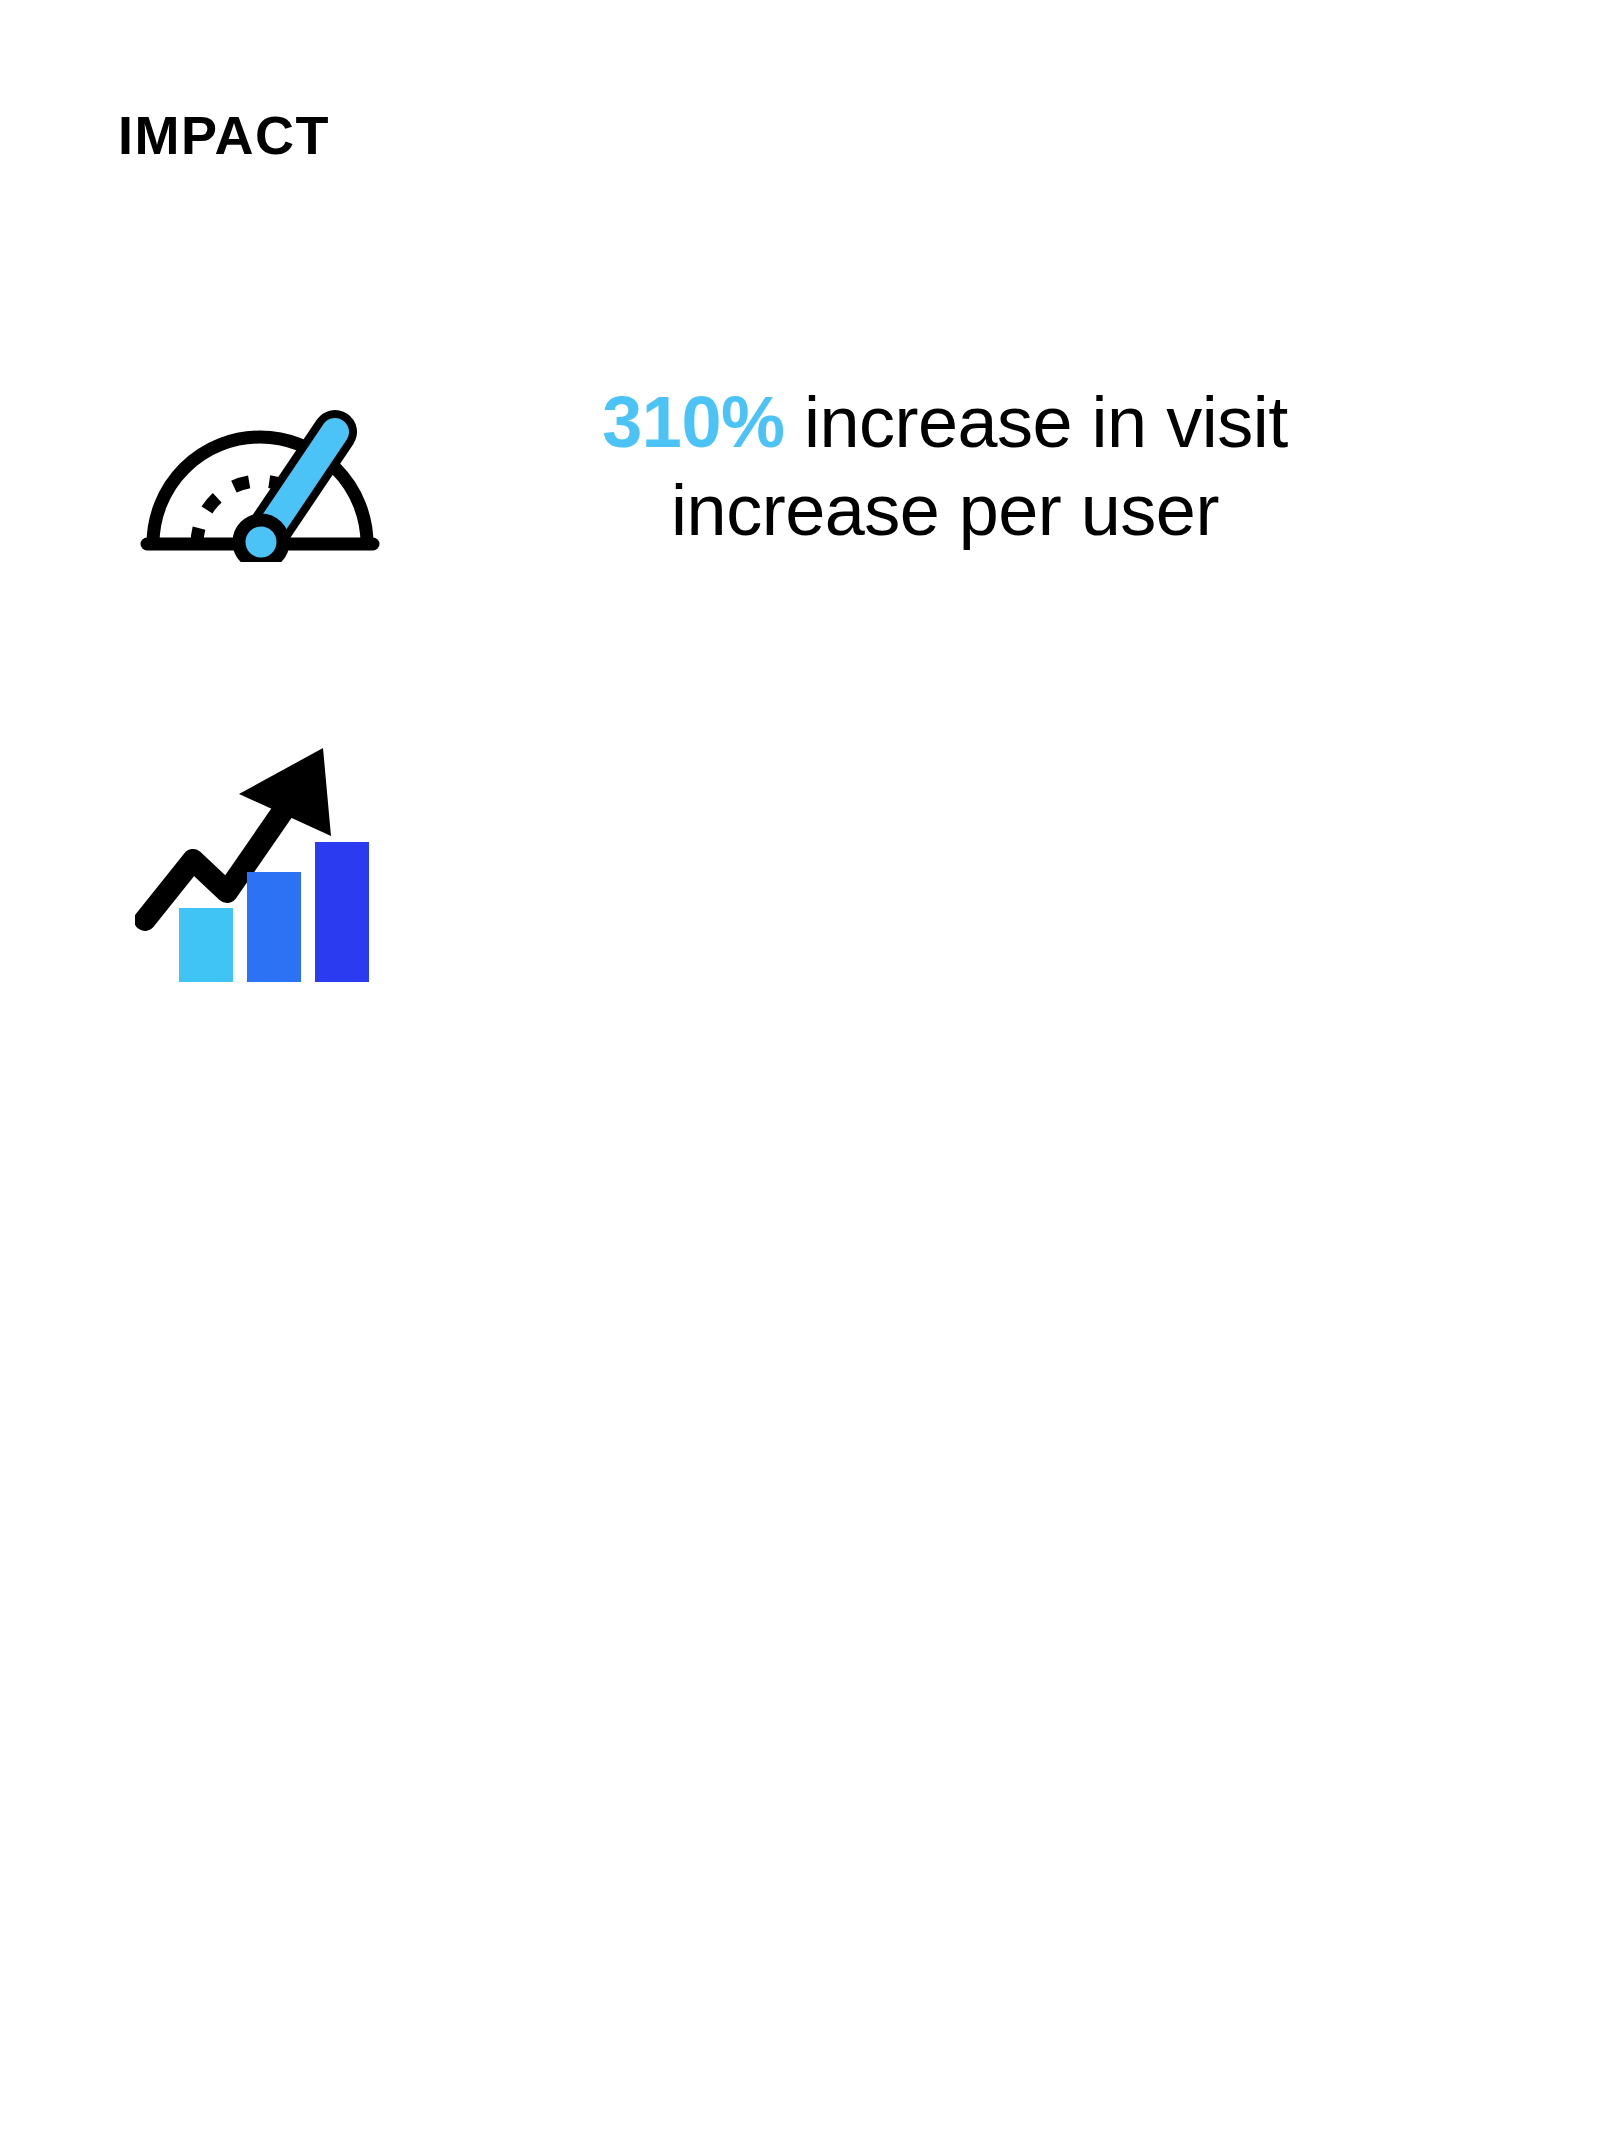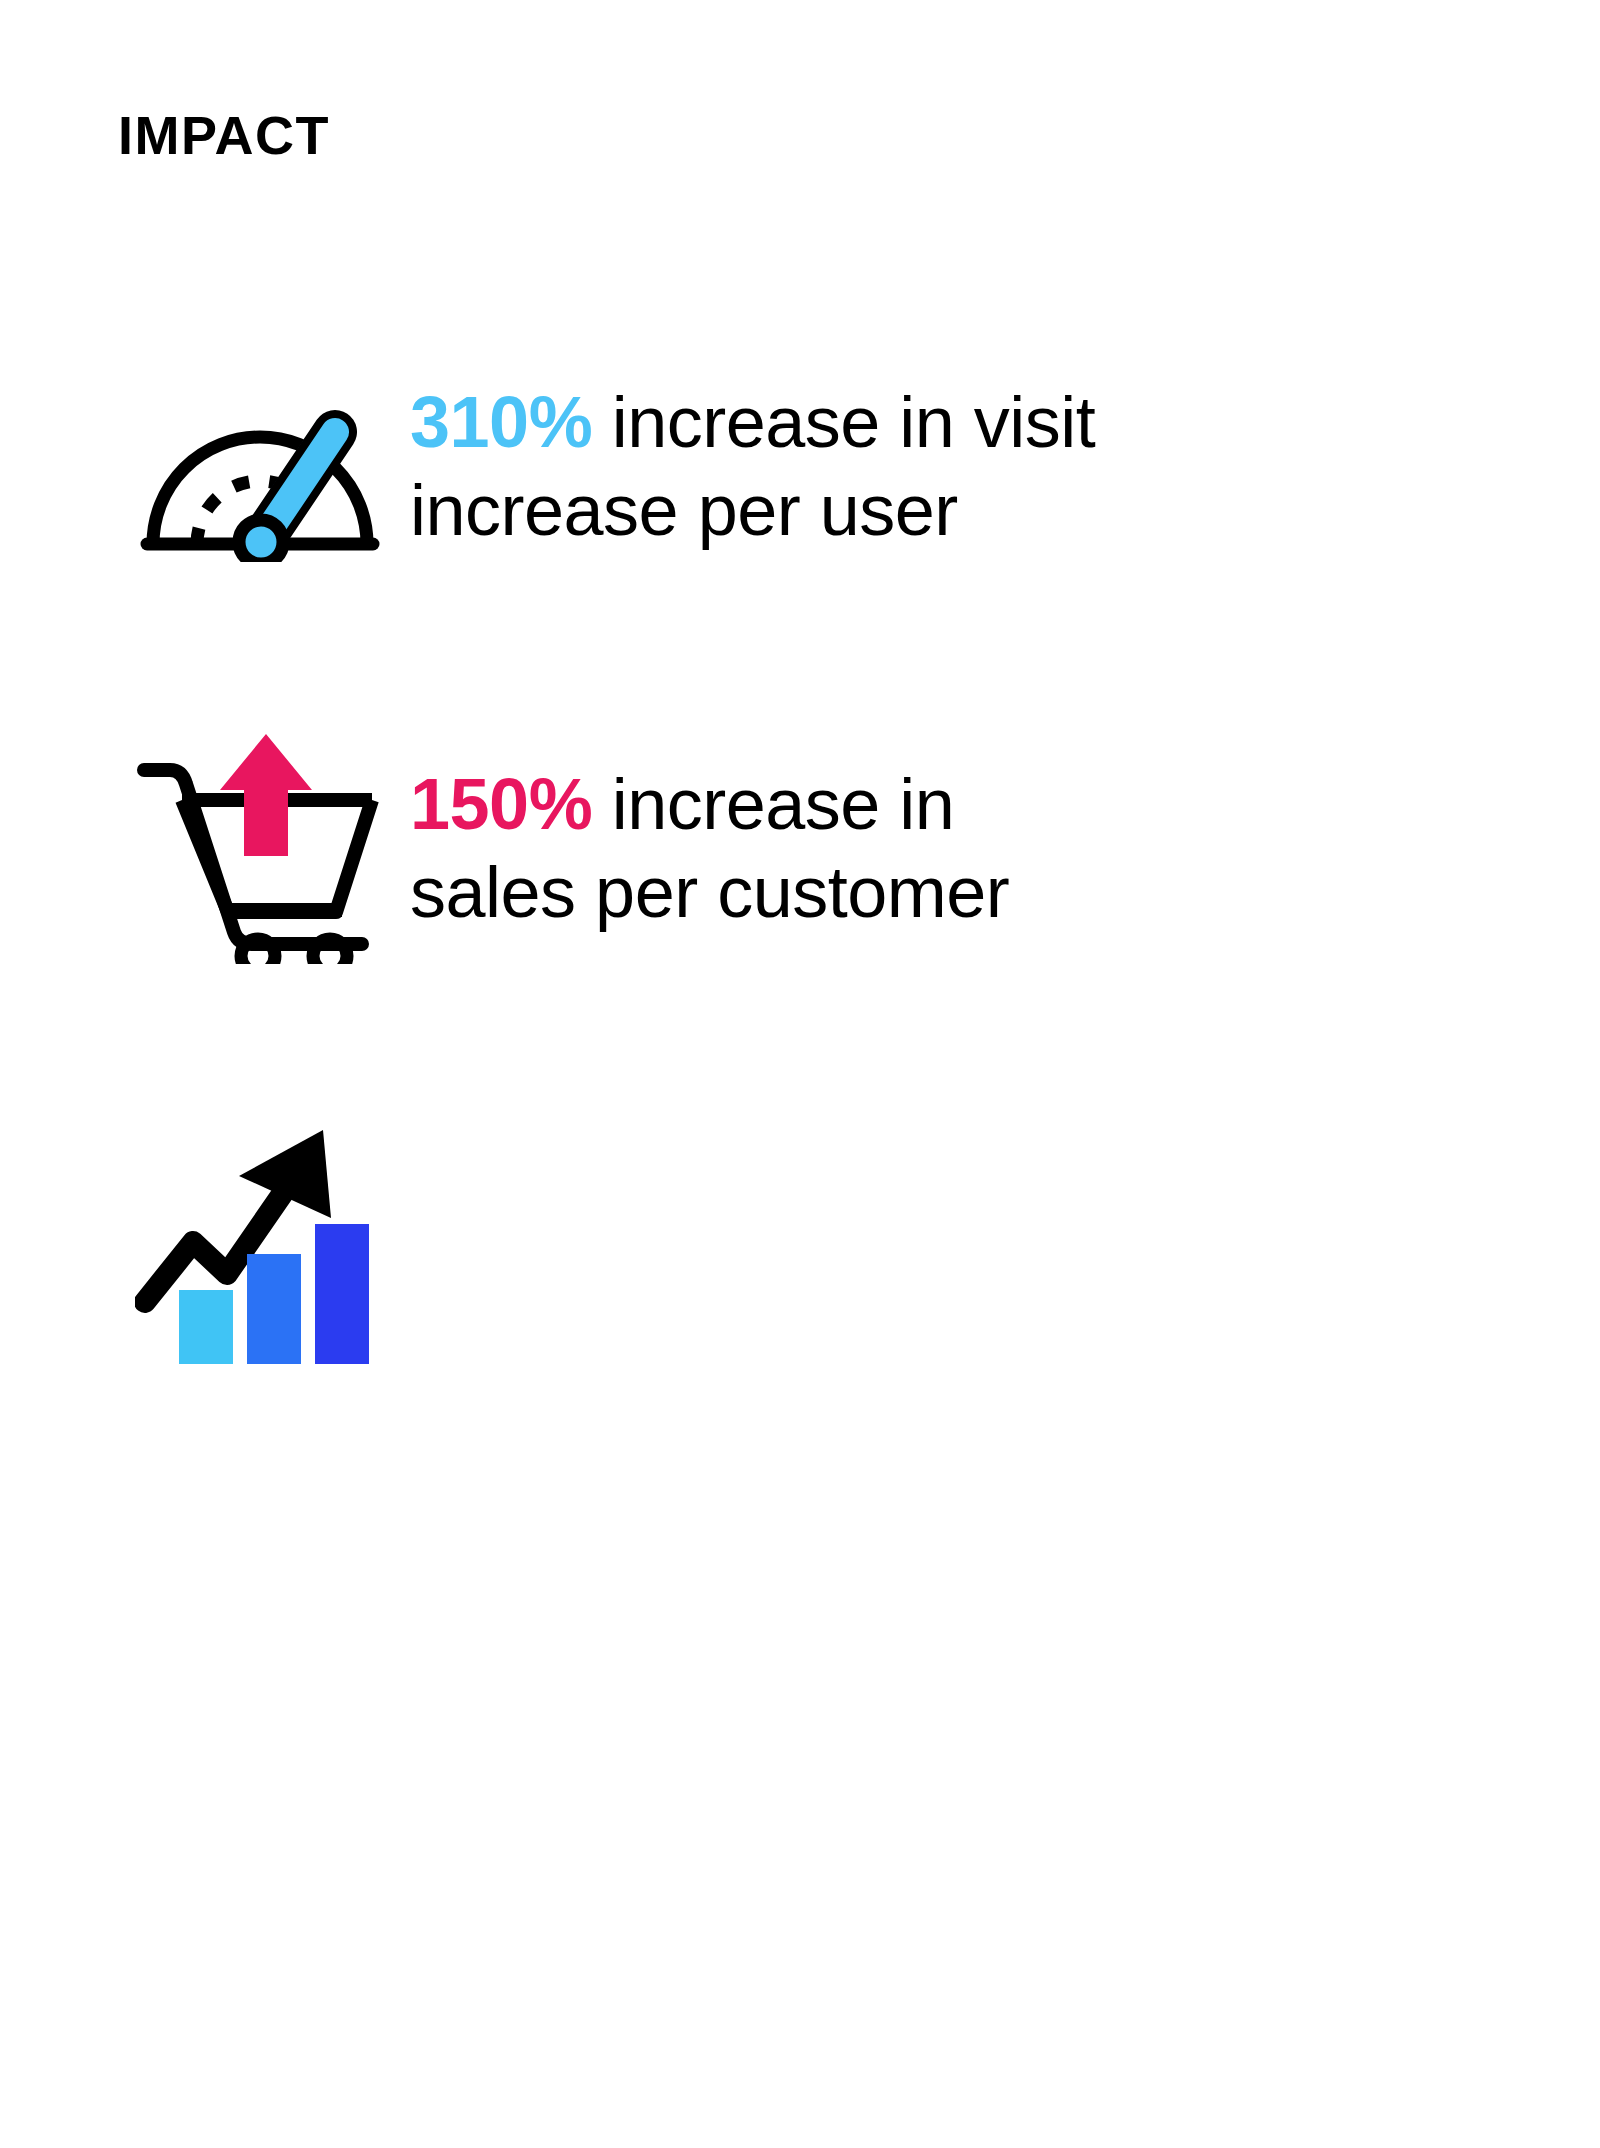--- a/index.html
+++ b/index.html
@@ -69,21 +69,21 @@
     line-height: 1.22;
     color: #000000;
     letter-spacing: -0.5px;
   }
 
   .stat-value {
     font-weight: 700;
   }
 
   
-  .row-1 { margin-top: 0px; }
+  .row-1 { margin-top: 0px; text-align: center; }
   .row-2 { margin-top: 34px; }
   .row-3 { margin-top: 48px; }
   .row-4 { margin-top: 56px; }
 </style>
 </head>
 <body>
 
 <div class="card">
 
   <div class="card-title">IMPACT</div>
@@ -112,43 +112,20 @@
           <circle cx="126" cy="170" r="22" fill="#4CC3F7" stroke="#000000" stroke-width="13"></circle>
         </svg>
       </div>
       <div class="stat-text">
         <span class="stat-value" style="color: rgb(76, 195, 247);">310%</span><span> increase in visit</span><br>
         <span>increase per user</span>
       </div>
     </div>
 
 
-    <div class="stat-row row-3">
-      <div class="stat-icon">
-        <svg width="260" height="230" viewBox="0 0 260 230" aria-hidden="true">
-
-          <path d="M 14 36 L 40 36 Q 52 36 56 50 L 104 198 Q 108 210 122 210 L 232 210" fill="none" stroke="#000000" stroke-width="14" stroke-linecap="round" stroke-linejoin="round"></path>
-
-          <line x1="52" y1="66" x2="242" y2="66" stroke="#000000" stroke-width="14"></line>
-
-          <path d="M 52 66 L 98 178 L 206 178 L 242 66" fill="none" stroke="#000000" stroke-width="14" stroke-linejoin="round"></path>
-
-          <line x1="96" y1="176" x2="212" y2="176" stroke="#000000" stroke-width="14"></line>
-
-          <circle cx="128" cy="222" r="17" fill="none" stroke="#000000" stroke-width="13"></circle>
-          <circle cx="200" cy="222" r="17" fill="none" stroke="#000000" stroke-width="13"></circle>
-
-          <polygon points="136,0 182,56 158,56 158,122 114,122 114,56 90,56" fill="#E8165F"></polygon>
-        </svg>
-      </div>
-      <div class="stat-text">
-        <span class="stat-value" style="color: rgb(232, 22, 95);">150%</span><span> increase in</span><br>
-        <span>sales per customer</span>
-      </div>
-    </div>
 
     <div class="stat-row row-4">
       <div class="stat-icon">
         <svg width="250" height="250" viewBox="0 0 250 250" aria-hidden="true">
 
           <path d="M 10 188 L 58 128 L 92 160 L 168 50" fill="none" stroke="#000000" stroke-width="22" stroke-linecap="round" stroke-linejoin="round"></path>
 
           <polygon points="188,16 196,104 104,62" fill="#000000"></polygon>
 
           <rect x="44" y="176" width="54" height="74" fill="#40C4F5"></rect>

